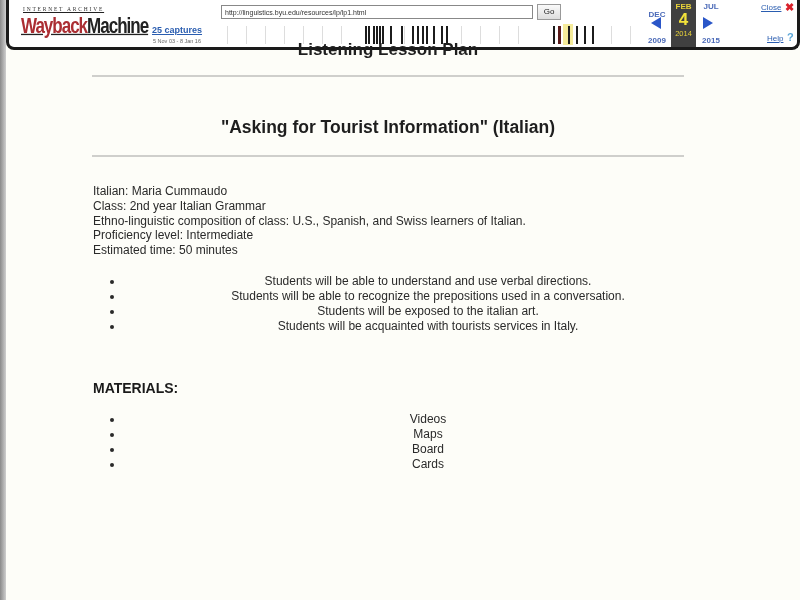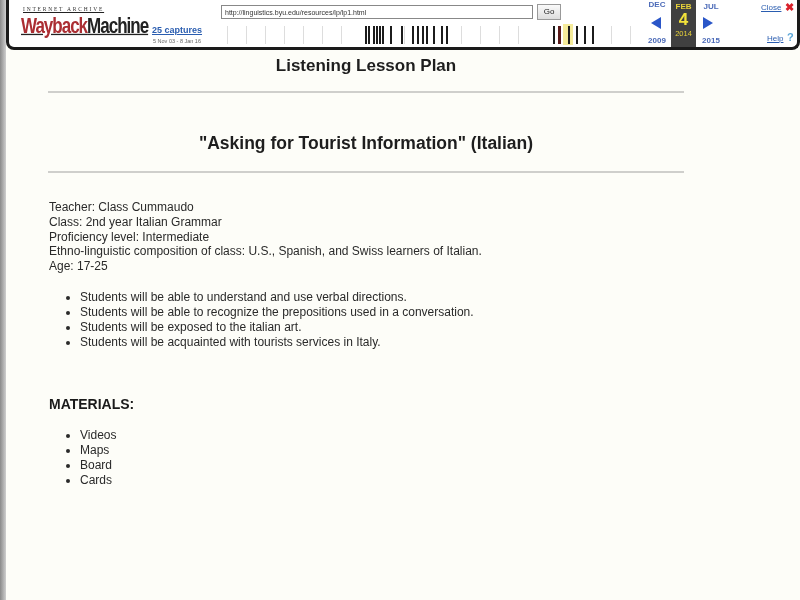--- a/index.html
+++ b/index.html
@@ -68,32 +68,32 @@
   .months .cal .cy { display:block; font-size: 7.5px; font-weight: normal; color: #e8d23a; }
   .arrow-l, .arrow-r { position: absolute; top: 17px; width: 0; height: 0; border-top: 6px solid transparent; border-bottom: 6px solid transparent; }
   .arrow-l { left: 10px; border-right: 10px solid #2a56c8; }
   .arrow-r { left: 62px; border-left: 10px solid #2a56c8; }
   .close-link { position: absolute; left: 752px; top: 3px; font-size: 8px; color: #2a5db0; text-decoration: underline; }
   .close-x { position: absolute; left: 776px; top: 1px; font-size: 11px; font-weight: bold; color: #d9212b; }
   .help-link { position: absolute; left: 758px; top: 34px; font-size: 8px; color: #2a5db0; text-decoration: underline; }
   .help-q { position: absolute; left: 778px; top: 31px; font-size: 11px; font-weight: bold; color: #5ba6d8; }
 
   
-  .content { position: absolute; left: 0; top: 50px; width: 732px; }
+  .content { position: absolute; left: 0; top: 34px; width: 732px; padding-left: 44px; }
   h1.t1 { font-size: 17px; font-weight: bold; text-align: center; margin-top: 6px; color: #1e1e1e; }
   hr.rule { border: none; height: 2px; background: #cfcfcc; margin: 0 48px 0 48px; }
   .hr1 { margin-top: 15px !important; }
   h1.t2 { font-size: 17.5px; font-weight: bold; text-align: center; margin-top: 40px; color: #1e1e1e; }
   .hr2 { margin-top: 17px !important; }
   .meta { margin-top: 27px; margin-left: 49px; font-size: 12px; line-height: 14.8px; color: #2a2a2a; }
   h2.sec { font-size: 14px; font-weight: bold; margin-left: 49px; color: #1a1a1a; }
   .obj-h { margin-top: 43px; }
   .mat-h { margin-top: 46px; }
   ul.lst { margin-left: 80px; margin-top: 16px; font-size: 12px; line-height: 15px; color: #2a2a2a; list-style: disc; }
-  ul.lst li { padding-left: 0; }
+  ul.lst li { padding-left: 0; text-align: center; }
 </style>
 </head>
 <body>
 
 <div class="left-edge"></div>
 
 <div class="wb">
   <div class="wb-logo">
     <span class="ia">INTERNET ARCHIVE</span>
     <span class="wm"><span class="w1">Wayback</span><span class="w2">Machine</span></span>
@@ -140,21 +140,21 @@
     <div class="hl" style="left:344px"></div>
     <div class="tk" style="left:349px"></div>
     <div class="tk" style="left:357px"></div>
     <div class="tk" style="left:365px"></div>
     <div class="tk" style="left:373px"></div>
     <div class="yr" style="left:392px"></div>
     <div class="yr" style="left:411px"></div>
   </div>
 
   <div class="months">
-    <span class="m" style="left:2px; top:0">DEC</span>
+    <span class="m" style="left:2px; top:10px">DEC</span>
     <span class="arrow-l"></span>
     <span class="m" style="left:2px; top:36px">2009</span>
     <div class="cal">
       <span class="cm">FEB</span>
       <span class="cd">4</span>
       <span class="cy">2014</span>
     </div>
     <span class="m" style="left:56px; top:2px">JUL</span>
     <span class="arrow-r"></span>
     <span class="m" style="left:56px; top:36px">2015</span>
@@ -166,25 +166,25 @@
   <span class="help-q">?</span>
 </div>
 
 <div class="content">
   <h1 class="t1">Listening Lesson Plan</h1>
   <hr class="rule hr1">
   <h1 class="t2">"Asking for Tourist Information" (Italian)</h1>
   <hr class="rule hr2">
 
   <div class="meta">
-    <div>Teacher: Class Cummaudo</div>
+    <div>Italian: Maria Cummaudo</div>
     <div>Class: 2nd year Italian Grammar</div>
+    <div>Ethno-linguistic composition of class: U.S., Spanish, and Swiss learners of Italian.</div>
     <div>Proficiency level: Intermediate</div>
-    <div>Ethno-linguistic composition of class: U.S., Spanish, and Swiss learners of Italian.</div>
-    <div>Age: 17-25</div>
+    <div>Estimated time: 50 minutes</div>
   </div>
 
   <ul class="lst">
     <li>Students will be able to understand and use verbal directions.</li>
     <li>Students will be able to recognize the prepositions used in a conversation.</li>
     <li>Students will be exposed to the italian art.</li>
     <li>Students will be acquainted with tourists services in Italy.</li>
   </ul>
 
   <h2 class="sec mat-h">MATERIALS:</h2>

